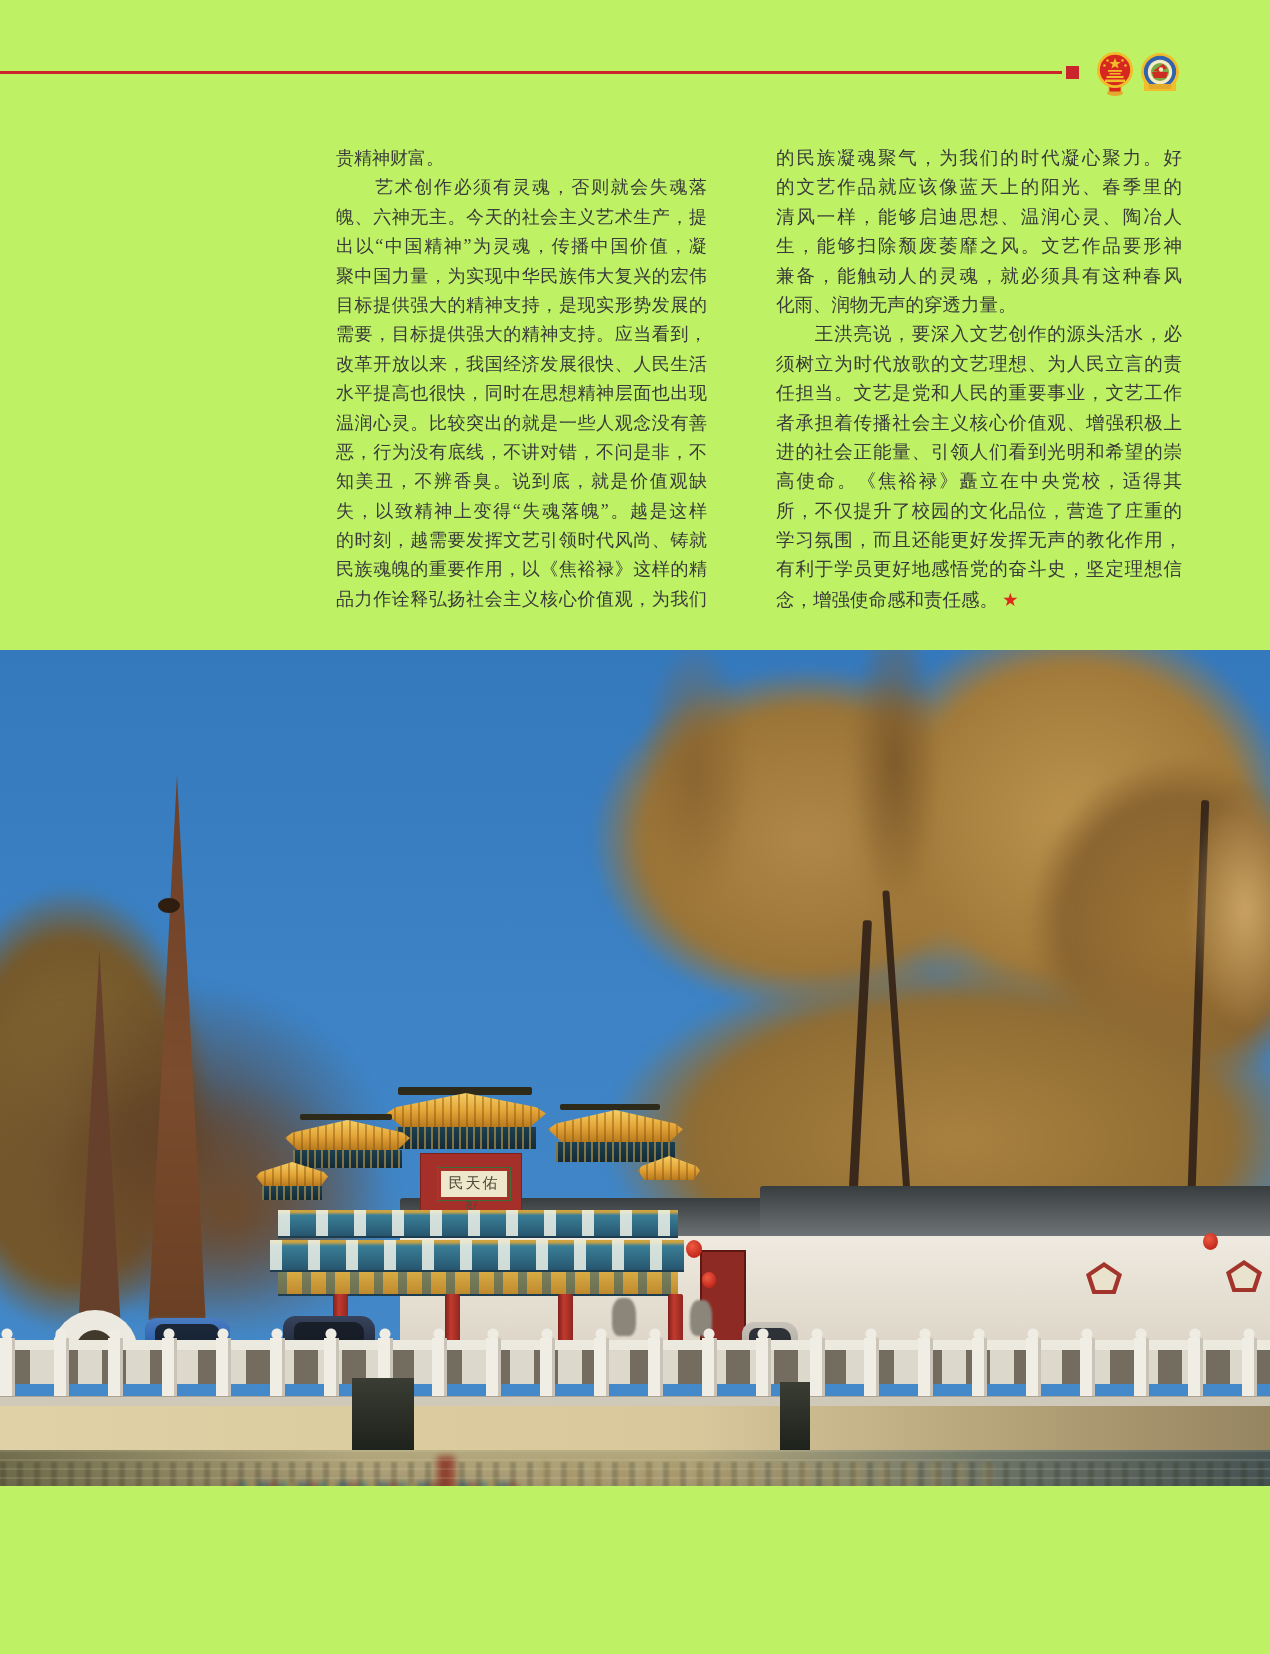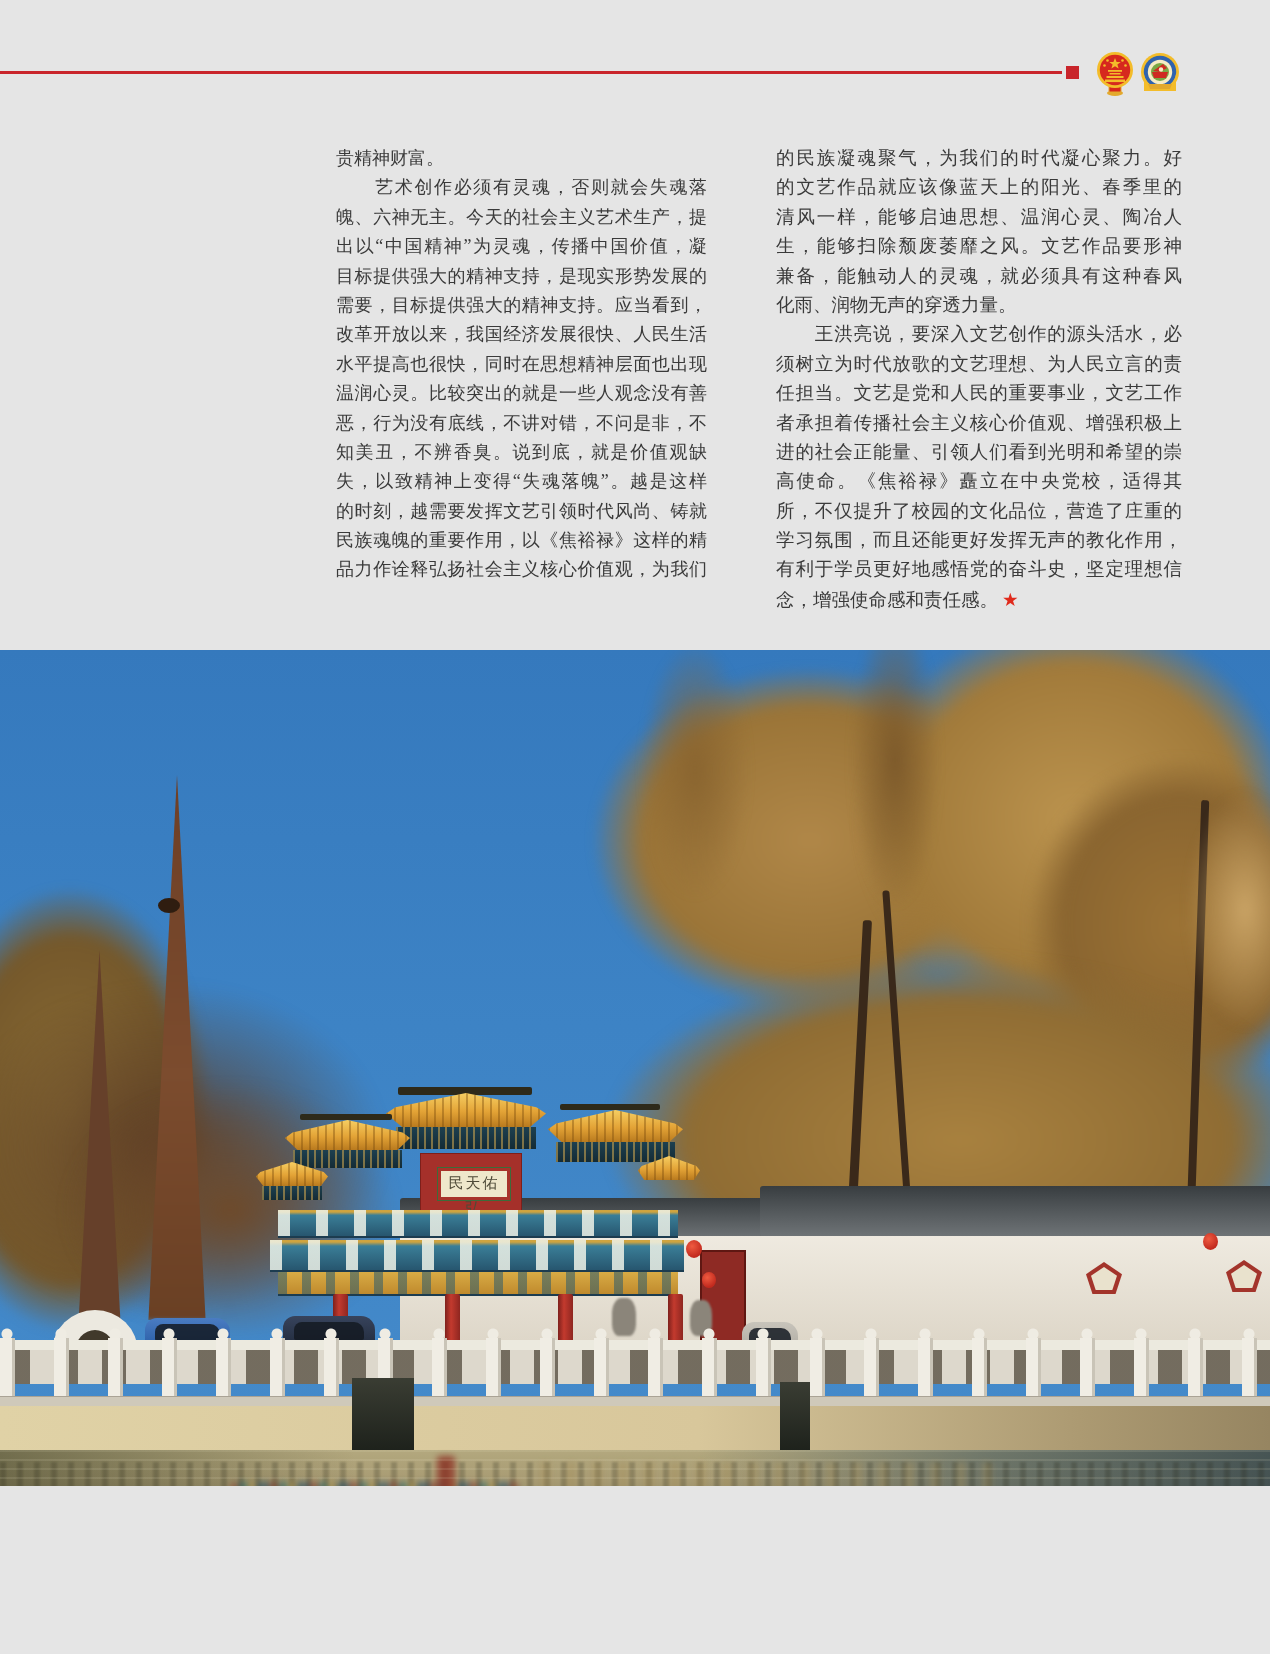--- a/index.html
+++ b/index.html
@@ -1,16 +1,16 @@
 <!DOCTYPE html>
 <html><head>
 <meta charset="utf-8">
 <style>
   html,body{margin:0;padding:0;background:#ffffff;}
-  .page{position:relative;width:1270px;height:1654px;background:#e5e5e5;overflow:hidden;
+  .page{position:relative;width:1270px;height:1654px;background:#bef264;overflow:hidden;
         font-family:"Liberation Serif","DejaVu Serif",serif;}
 
   
   .rule{position:absolute;left:0;top:71px;width:1062px;height:3px;background:#c9252b;}
   .rule-square{position:absolute;left:1066px;top:66px;width:13px;height:13px;background:#c9252b;}
   .emblem{position:absolute;top:50px;width:40px;height:48px;}
   .emblem-national{left:1095px;}
   .emblem-cppcc{left:1139px;}
 
   
@@ -146,20 +146,21 @@
       <circle cx="22" cy="19.5" r="2.2" fill="#f6ecc4"></circle>
       <path d="M9 34 L33 34 L31 39 L11 39 Z" fill="#e3a92c"></path>
     </svg>
   </div>
 
   <div class="col col-left">
       <div class="tline pend">贵精神财富。</div>
       <div class="tline">　　艺术创作必须有灵魂，否则就会失魂落</div>
       <div class="tline">魄、六神无主。今天的社会主义艺术生产，提</div>
       <div class="tline">出以“中国精神”为灵魂，传播中国价值，凝</div>
+      <div class="tline">聚中国力量，为实现中华民族伟大复兴的宏伟</div>
       <div class="tline">目标提供强大的精神支持，是现实形势发展的</div>
       <div class="tline">需要，目标提供强大的精神支持。应当看到，</div>
       <div class="tline">改革开放以来，我国经济发展很快、人民生活</div>
       <div class="tline">水平提高也很快，同时在思想精神层面也出现</div>
       <div class="tline">温润心灵。比较突出的就是一些人观念没有善</div>
       <div class="tline">恶，行为没有底线，不讲对错，不问是非，不</div>
       <div class="tline">知美丑，不辨香臭。说到底，就是价值观缺</div>
       <div class="tline">失，以致精神上变得“失魂落魄”。越是这样</div>
       <div class="tline">的时刻，越需要发挥文艺引领时代风尚、铸就</div>
       <div class="tline">民族魂魄的重要作用，以《焦裕禄》这样的精</div>

